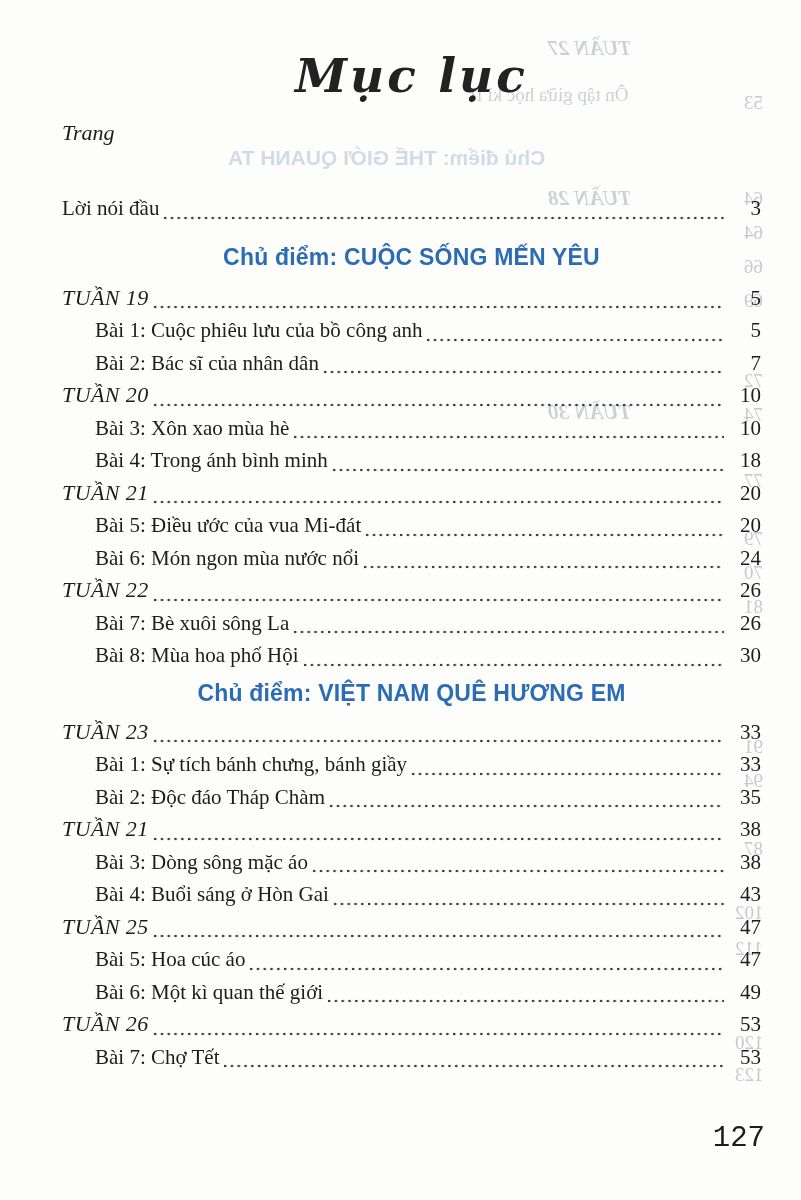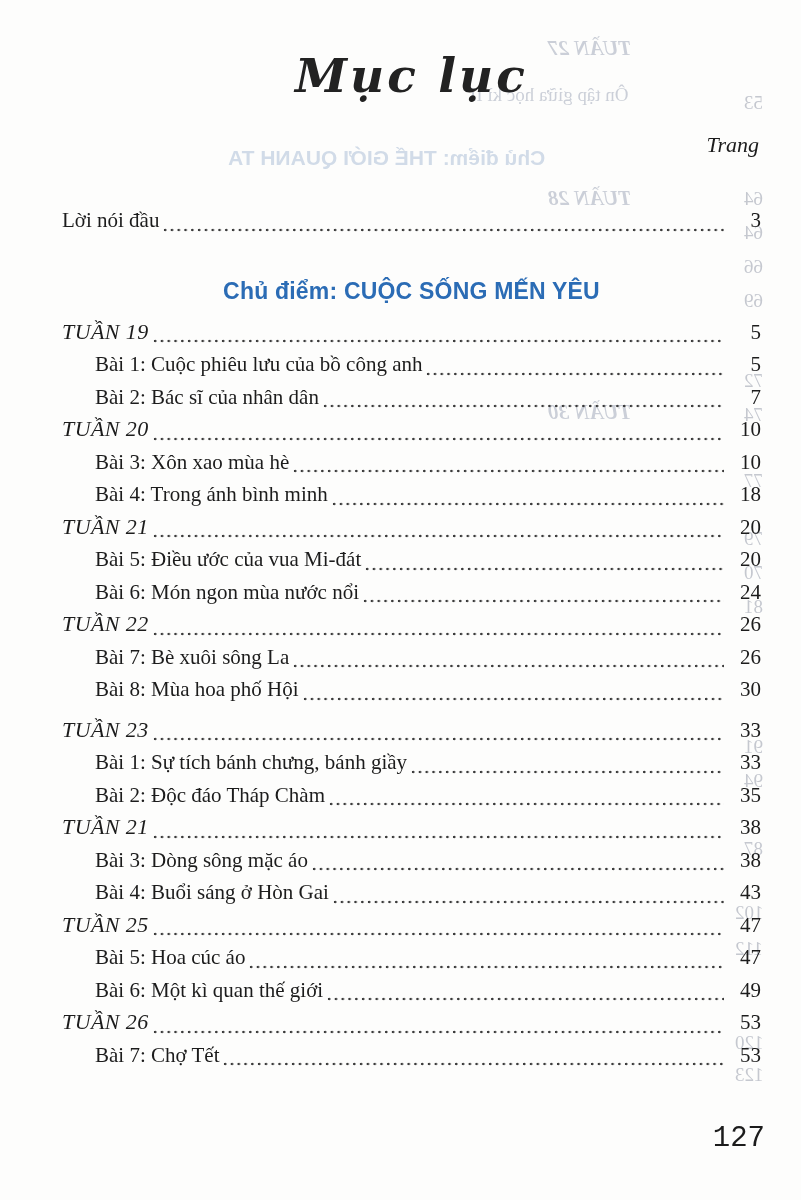--- a/index.html
+++ b/index.html
@@ -38,22 +38,22 @@
   .title {
     margin-top:44px; line-height:64px;
     text-align:center;
     font-family:"DejaVu Serif", serif;
     font-style:italic; font-weight:bold;
     font-size:47px; letter-spacing:3px;
     color:#222;
   }
 
   .trang {
-    margin-top:24px; line-height:26px;
-    text-align:right; padding-right:2px;
+    margin-top:12px; line-height:26px;
+    text-align:left; padding-right:2px;
     font-style:italic; font-size:22px;
   }
 
   .row { display:flex; line-height:32.5px; font-size:21px; }
   .row .t  { white-space:nowrap; }
   .row .pg { min-width:34px; text-align:right; }
   .row.week .t { font-weight:normal; font-style:italic; font-size:22px; letter-spacing:.4px; }
   .row.lesson { padding-left:33px; }
 
   .dots {
@@ -64,21 +64,21 @@
   }
 
   .intro { margin-top:46px; }
 
   .section {
     text-align:center;
     font-family:"Liberation Sans", sans-serif;
     font-weight:bold; font-size:23px; line-height:30px;
     color:#2b6cb5; letter-spacing:.2px;
   }
-  .section.s1 { margin-top:39px; }
+  .section.s1 { margin-top:17px; }
   .section.s2 { margin-top:6px; }
   .rows  { margin-top:10px; }
   .rows2 { margin-top:8px; }
 
   .folio {
     position:absolute; top:1122px; right:36px; z-index:2;
     font-size:29px; font-family:Liberation Mono, monospace;
   }
 </style>
 </head>
@@ -187,20 +187,21 @@
         <span class="dots"></span>
         <span class="pg">26</span>
       </div>
       <div class="row lesson">
         <span class="t">Bài 8: Mùa hoa phố Hội</span>
         <span class="dots"></span>
         <span class="pg">30</span>
       </div>
     </div>
 
+    <h2 class="section s2">Chủ điểm: VIỆT NAM QUÊ HƯƠNG EM</h2>
 
     <div class="rows2">
 
       <div class="row week">
         <span class="t">TUẦN 23</span>
         <span class="dots"></span>
         <span class="pg">33</span>
       </div>
       <div class="row lesson">
         <span class="t">Bài 1: Sự tích bánh chưng, bánh giầy</span>

